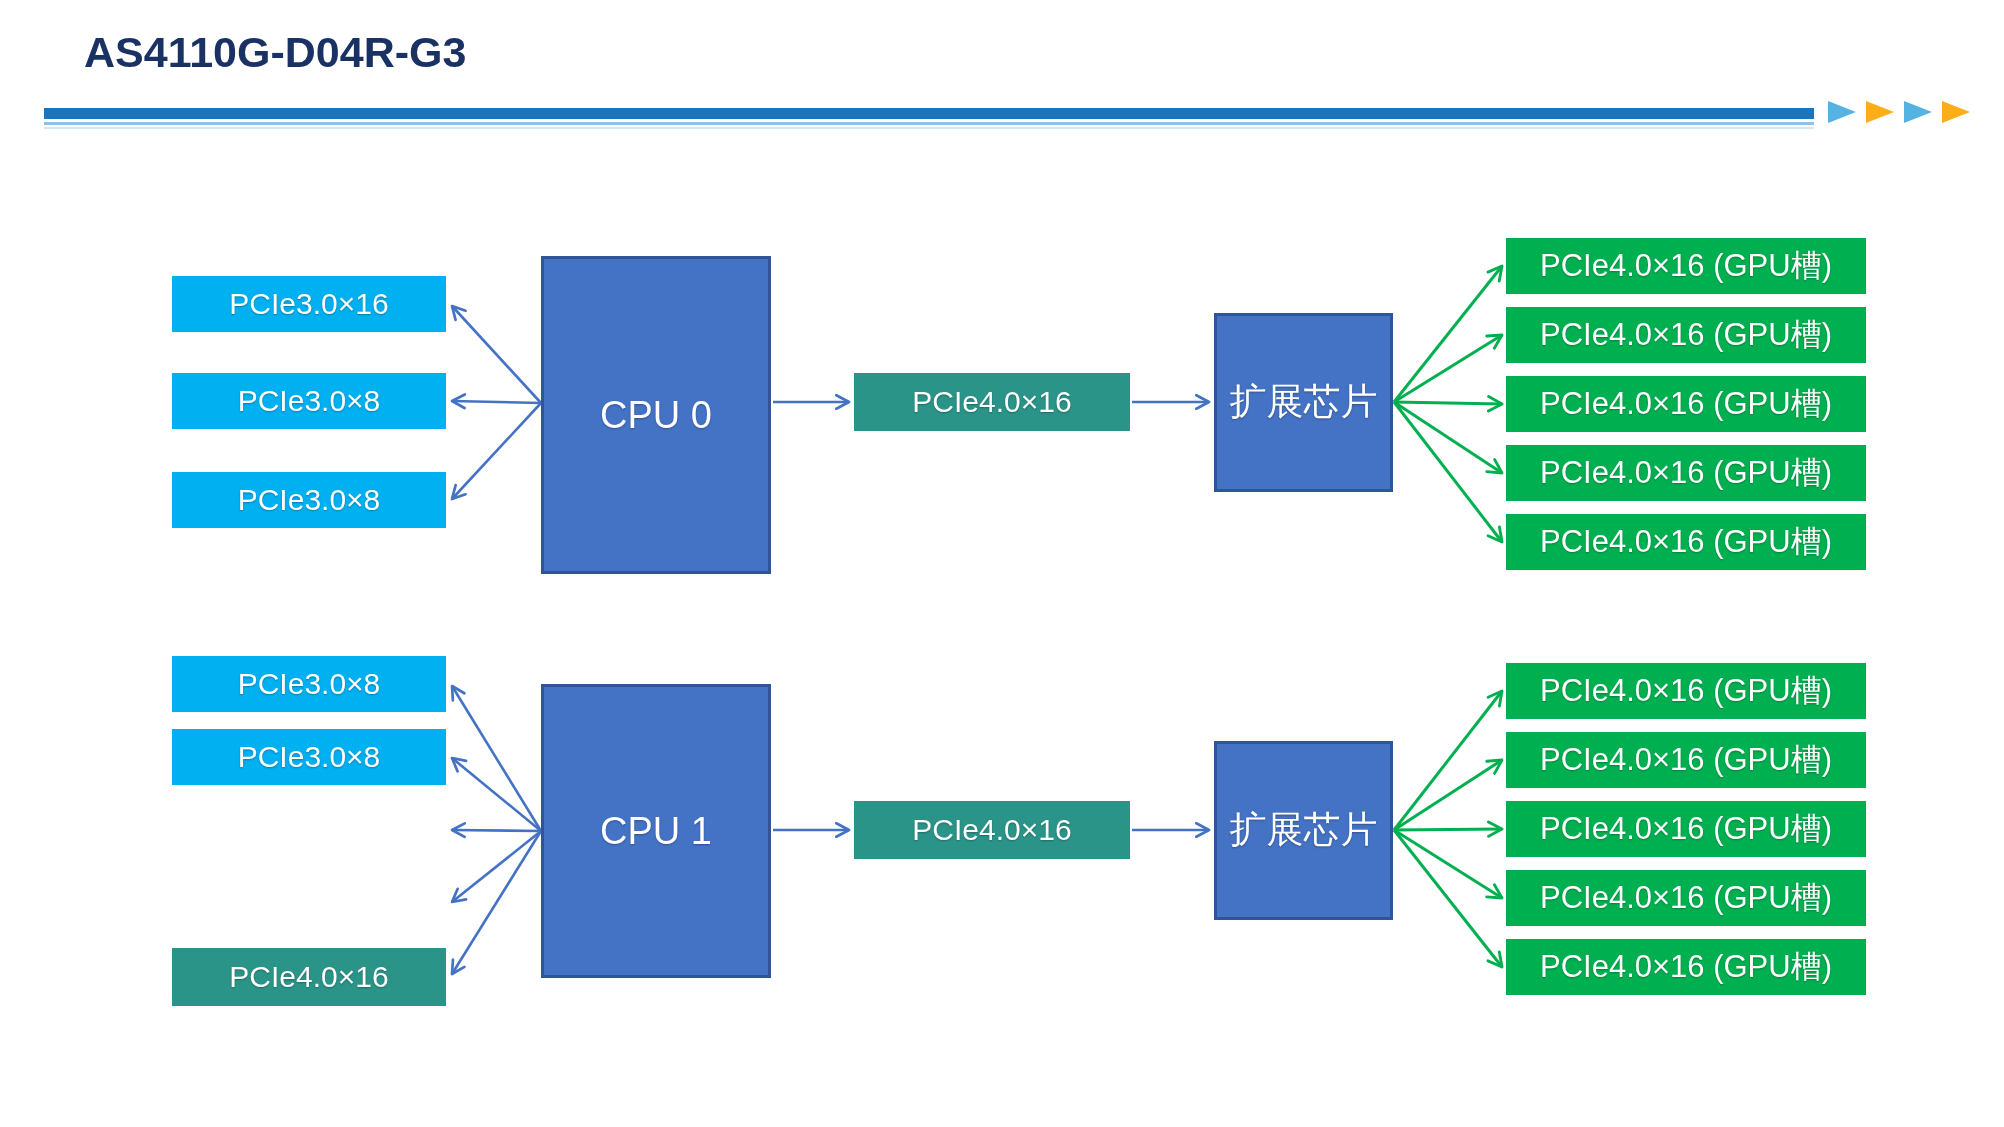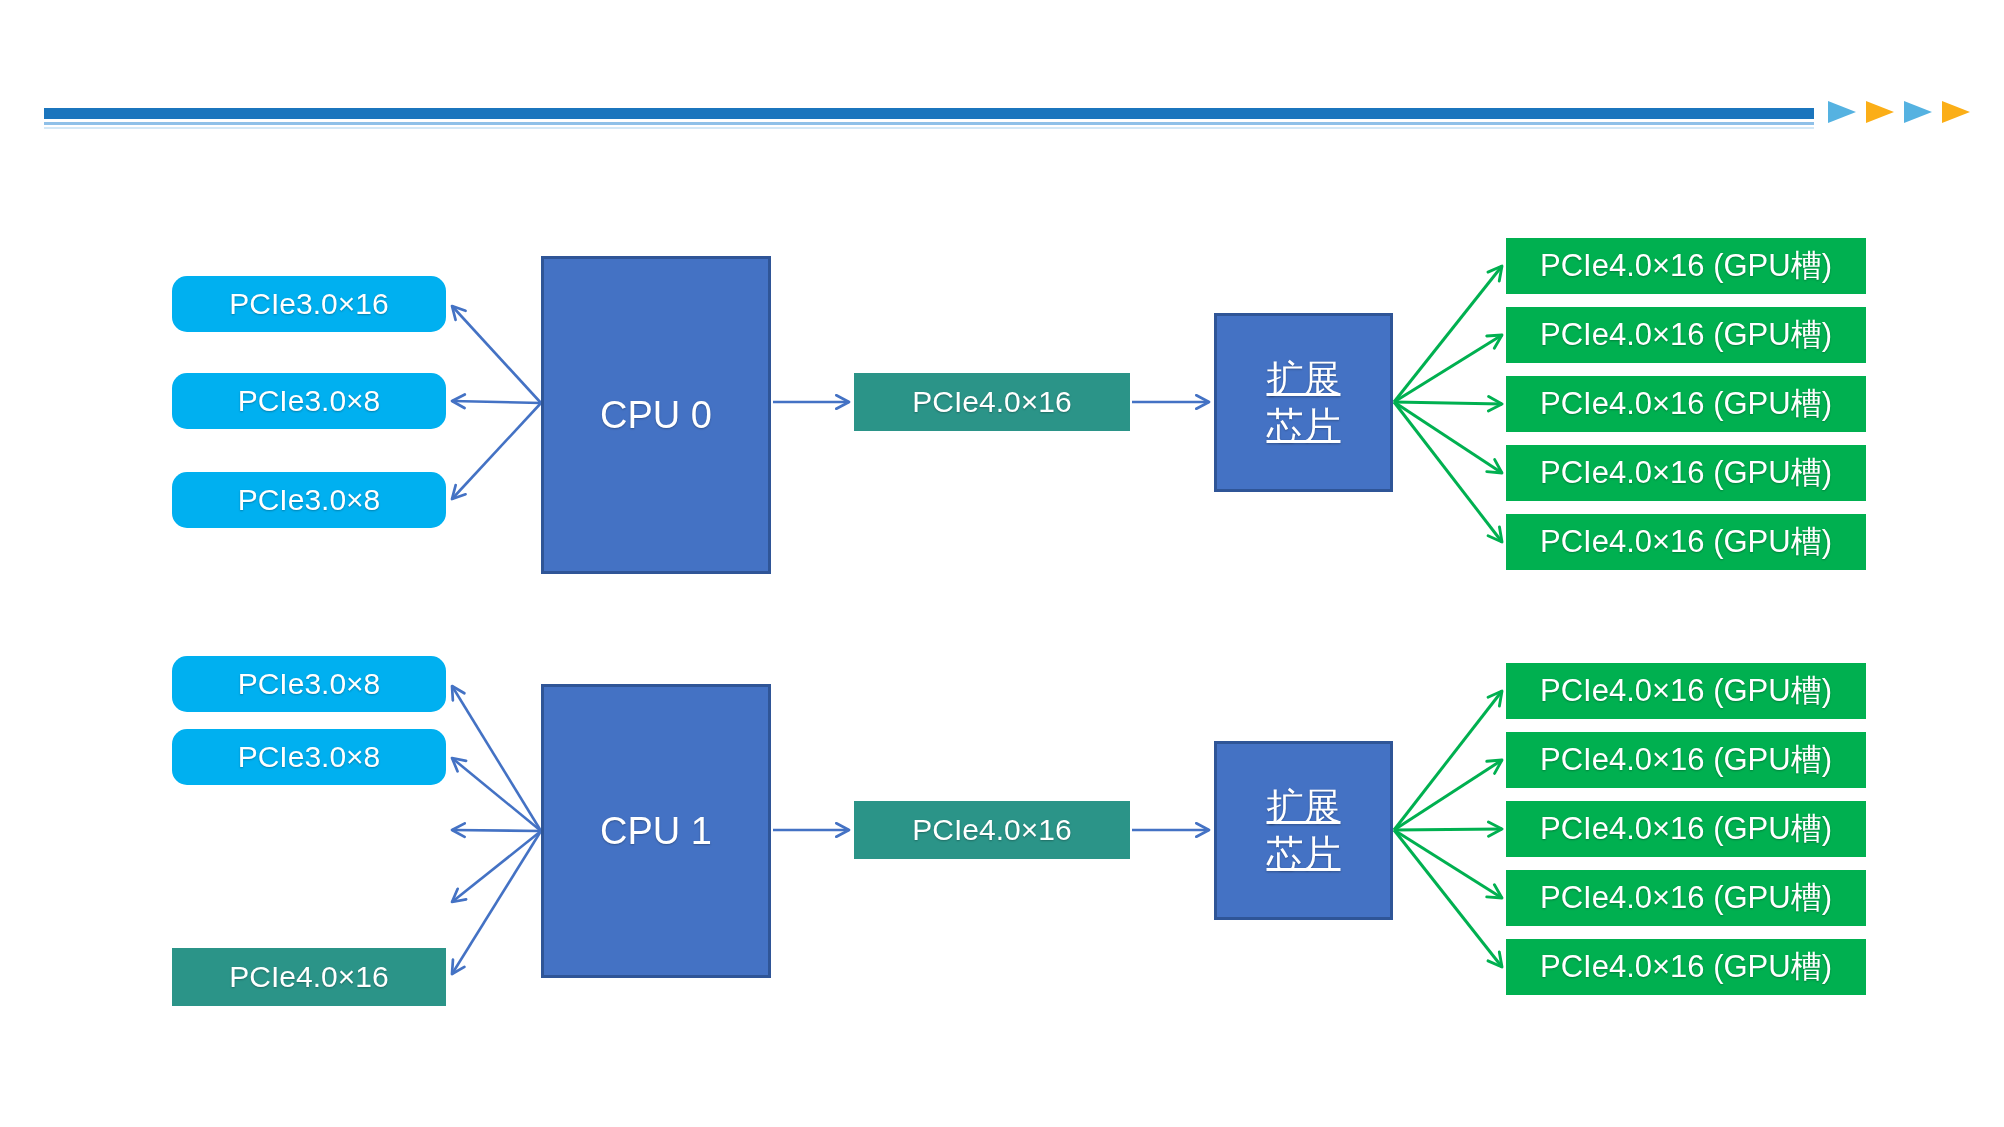--- a/index.html
+++ b/index.html
@@ -25,41 +25,42 @@
   .tri-row{position:absolute;left:1828px;top:101px;display:flex;gap:10px;}
   .tri{width:0;height:0;border-top:11px solid transparent;border-bottom:11px solid transparent;
        border-left:28px solid var(--tri_blue);}
   .tri.yellow{border-left-color:var(--tri_yellow);}
 
   
   .box{position:absolute;display:flex;align-items:center;justify-content:center;
        color:var(--box_text);text-align:center;
        text-shadow:0 1px 2px rgba(0,0,0,.28);}
   .slot{font-size:30px;}
-  .cyan{background:var(--cyan);border-radius:15px;}
+  .cyan{background:var(--cyan);}
   .tealbox{background:var(--teal);}
   .greenbox{background:var(--green);font-size:31px;}
   .cpu{background:var(--cpu_fill);border:3px solid var(--cpu_border);font-size:38px;}
   .expander{background:var(--cpu_fill);border:3px solid var(--cpu_border);font-size:37px;
-            flex-direction:column;line-height:1.25;text-decoration:underline;}
+            line-height:1.25;}
 
   
   svg.connectors{position:absolute;left:0;top:0;width:2004px;height:1127px;pointer-events:none;}
   .conn{fill:none;}
   .conn.blue{stroke:var(--arrow_blue);stroke-width:2.6px;}
   .conn.green{stroke:var(--arrow_green);stroke-width:3px;}
   .mk{fill:none;stroke-width:1.6px;stroke-linecap:round;stroke-linejoin:round;}
   .mk-blue{stroke:var(--arrow_blue);}
   .mk-green{stroke:var(--arrow_green);}
 </style>
 </head>
 <body>
 
 <div class="slide">
 
+  <div class="title">AS4110G-D04R-G3</div>
   <div class="rule-main"></div>
   <div class="rule-l1"></div>
   <div class="rule-l2"></div>
   <div class="tri-row">
     <div class="tri"></div>
     <div class="tri yellow"></div>
     <div class="tri"></div>
     <div class="tri yellow"></div>
   </div>
 

